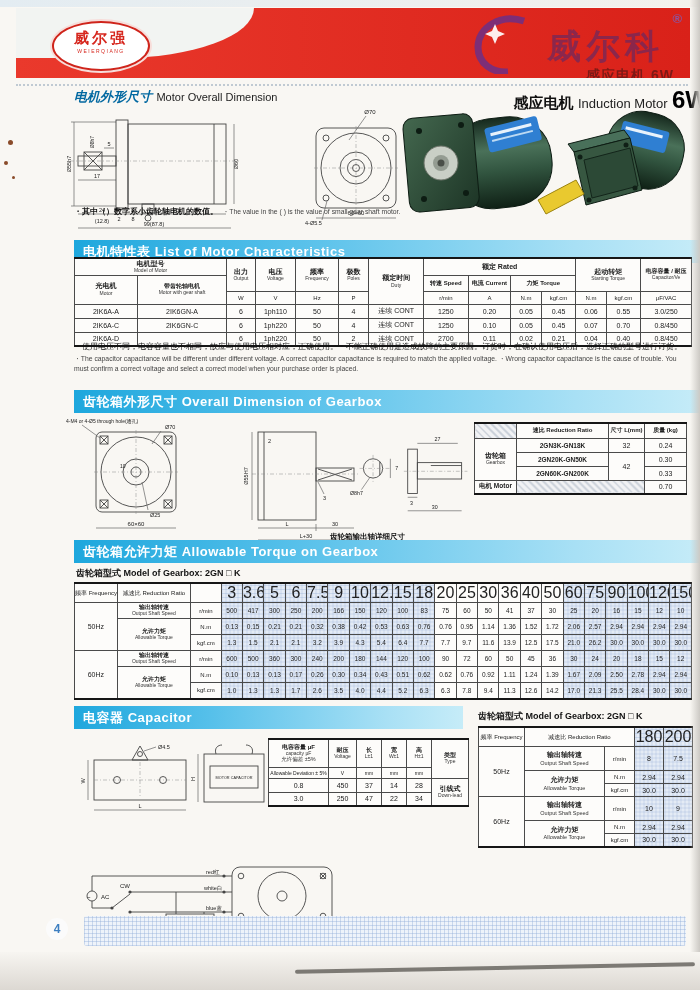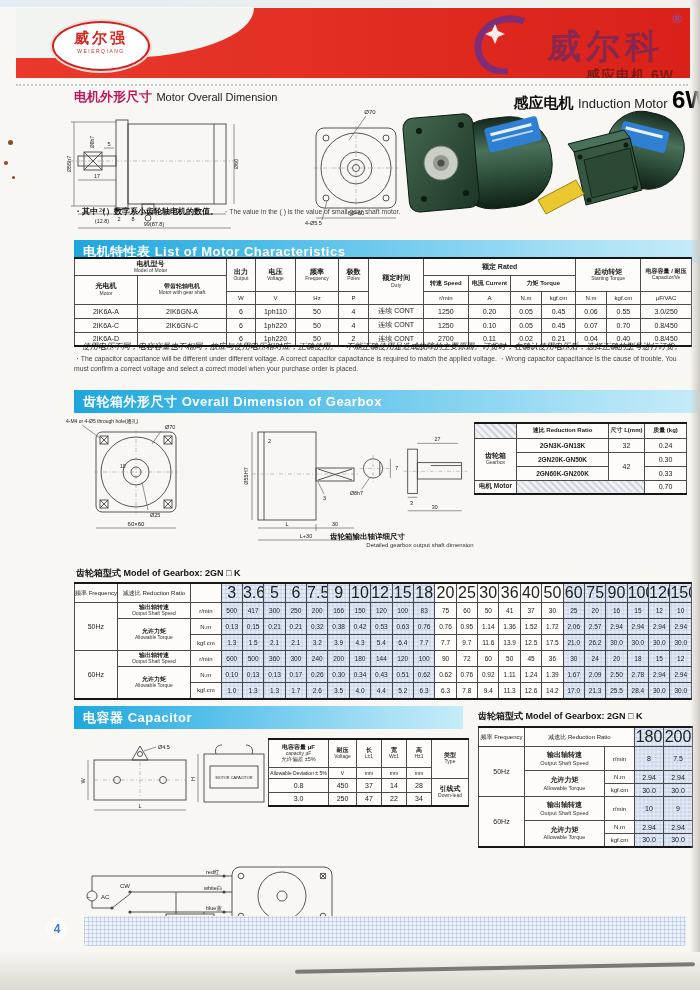--- a/index.html
+++ b/index.html
@@ -25,21 +25,21 @@
   .reg{right:8px;top:3px;color:#8b55a0;font-weight:bold;font-size:13px;}
   .band-titles{right:16px;top:11px;text-align:right;margin-top:48px;}
   .band-t1{display:block;color:#7e1a16;font-weight:bold;font-size:14px;letter-spacing:1px;}
   .band-t2{display:block;color:#ffffff;font-weight:bold;font-size:16px;letter-spacing:.5px;margin-top:6px;}
   .dash-line{left:16px;top:84px;width:672px;border-top:2px dotted #93a6ba;opacity:.55;}
 
   
   .secbar{background:linear-gradient(90deg,#1ea7dd 0%,#56c0ea 35%,#a8e0f5 80%,#c6ecf8 100%);
           color:#fff;font-weight:bold;font-size:13px;line-height:23px;height:23px;padding-left:9px;
           letter-spacing:.5px;white-space:nowrap;overflow:hidden;}
-  .h-cn{font-size:13px;font-weight:bold;color:#be185d;}
+  .h-cn{font-size:13px;font-weight:bold;color:#0369a1;font-style:italic;}
   .h-en{font-size:11px;color:#222;}
 
   
   table{border-collapse:collapse;table-layout:fixed;background:#fdfcfa;}
   th,td{border:1px solid #4a4a4a;text-align:center;vertical-align:middle;padding:0;
         font-weight:normal;overflow:hidden;white-space:nowrap;}
   .tbig{border-top:2.5px solid #161616;border-bottom:2.5px solid #161616;}
   .sh{background-color:#e4ebf5;background-image:
       repeating-linear-gradient(0deg,rgba(125,155,205,.25) 0 1px,transparent 1px 4px),
       repeating-linear-gradient(90deg,rgba(125,155,205,.25) 0 1px,transparent 1px 4px);}
@@ -48,21 +48,21 @@
   .c6{font-size:6px;display:block;line-height:1.15;}
   .c6b{font-size:6px;font-weight:bold;display:block;line-height:1.15;}
   .c5{font-size:5px;display:block;line-height:1.15;color:#333;}
   .c55{font-size:5.5px;display:block;line-height:1.15;color:#333;}
   .gnb{font-weight:bold;font-size:6.5px;}
   .u6{font-size:6px;}
   .d7 td{font-size:7px;}
   .d65 td{font-size:6.5px;}
   .d5 td{font-size:5px;}
 
-  .notes-cn{font-size:8px;color:#111;line-height:1.5;font-style:italic;}
+  .notes-cn{font-size:8px;color:#111;line-height:1.5;}
   .notes-en{font-size:6.8px;color:#444;line-height:1.45;margin-top:1px;}
   .subt-cn{font-size:9px;font-weight:bold;color:#111;}
   .cap-caption-cn{font-size:7.5px;font-weight:bold;color:#111;display:block;}
   .cap-caption-en{font-size:6px;color:#333;display:block;text-align:center;}
 
   
   .checker{left:84px;top:916px;width:602px;height:30px;border-radius:3px;background-color:#eef3fa;
     background-image:repeating-linear-gradient(0deg,rgba(140,170,215,.38) 0 1px,transparent 1px 4px),
                      repeating-linear-gradient(90deg,rgba(140,170,215,.38) 0 1px,transparent 1px 4px);}
   .pagenum{left:46px;top:918px;width:22px;height:22px;background:#fbfbfb;border-radius:50%;
@@ -502,20 +502,24 @@
       <td style="font-size:7px;">0.33</td>
     </tr>
     <tr style="height:14px;">
       <th style="font-size:6.5px;font-weight:bold;">电机 Motor</th>
       <td colspan="2" class="hatch"></td>
       <td style="font-size:7px;">0.70</td>
     </tr>
   </tbody>
     </table>
 
+  <div class="abs secbar" style="left:74px;top:540px;width:618px;">
+    <span>齿轮箱允许力矩</span>
+    <span class="en">Allowable Torque on Gearbox</span>
+  </div>
   <div class="abs subt-cn" style="left:76px;top:567px;">齿轮箱型式 Model of Gearbox: 2GN □ K</div>
 
   <table class="abs tbig d65" style="left:74px;top:582px;width:618px;">
     <colgroup>
       <col style="width:42px">
         <col style="width:72px">
         <col style="width:30px">
       <col span="22" style="width:21px">
     </colgroup>
     <tbody>

